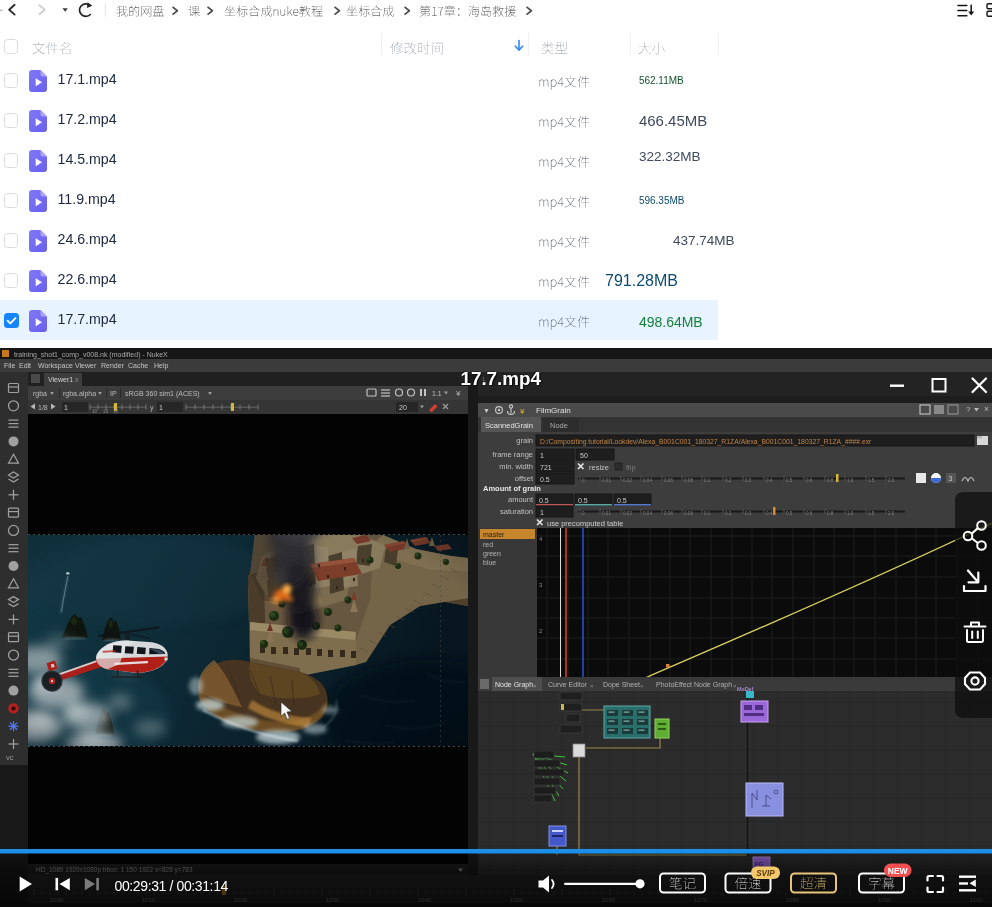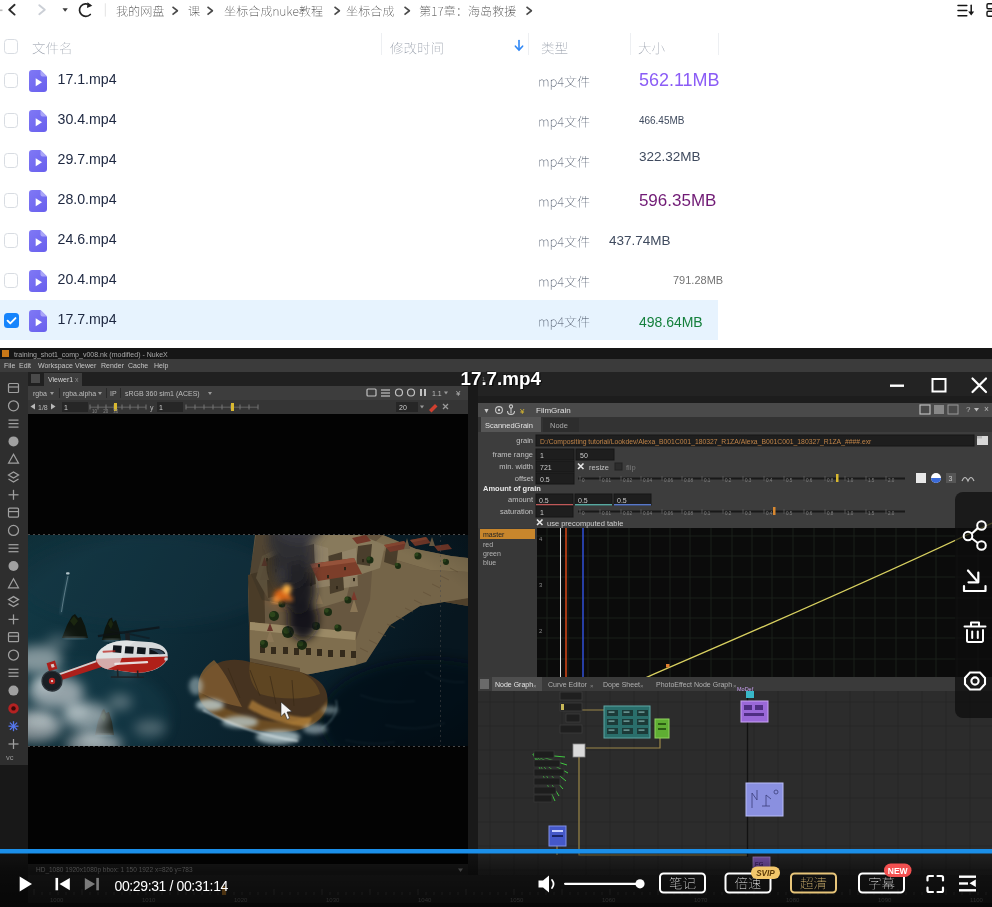--- a/index.html
+++ b/index.html
@@ -101,116 +101,116 @@
       <path d="M3,0 L11.5,0 L18,6.5 L18,19 a3,3 0 0 1 -3,3 L3,22 a3,3 0 0 1 -3,-3 L0,3 a3,3 0 0 1 3,-3 Z" fill="url(#pg0)"></path>
       <path d="M11.5,0 L18,6.5 L13.5,6.5 a2,2 0 0 1 -2,-2 Z" fill="#aaa5f8"></path>
       <path d="M6.7,8.2 L13,12.2 L6.7,16.2 Z" fill="#fff"></path>
     </svg>
     <div class="abs" style="left:57.5px;top:71.2px;font-size:14.2px;color:#1d2740;line-height:16px">17.1.mp4</div>
     <div class="abs" style="left:537.7px;top:73px">
       <svg style="display:block" width="52" height="17" viewBox="0 -13.52 52 16.90">
         <path fill="#3f4a5e" d="M1.4 0V-6.9H1.8L1.8 -5.8H1.9Q2.3 -6.3 2.9 -6.7Q3.5 -7 4 -7Q4.9 -7 5.3 -6.6Q5.7 -6.2 5.9 -5.6Q6.5 -6.3 7.1 -6.6Q7.7 -7 8.3 -7Q9.3 -7 9.8 -6.4Q10.3 -5.7 10.3 -4.4V0H9.8V-4.3Q9.8 -5.5 9.4 -6Q9 -6.6 8.2 -6.6Q7.7 -6.6 7.2 -6.3Q6.7 -5.9 6.1 -5.2V0H5.6V-4.3Q5.6 -5.5 5.2 -6Q4.8 -6.6 4 -6.6Q3.5 -6.6 3 -6.3Q2.4 -5.9 1.8 -5.2V0Z M12.9 3.2V-6.9H13.3L13.4 -6H13.4Q13.9 -6.4 14.5 -6.7Q15.1 -7 15.8 -7Q16.7 -7 17.3 -6.6Q17.9 -6.1 18.2 -5.4Q18.5 -4.6 18.5 -3.5Q18.5 -2.4 18.1 -1.5Q17.7 -0.7 17 -0.3Q16.3 0.2 15.5 0.2Q15 0.2 14.5 -0.1Q13.9 -0.3 13.4 -0.7V0.6V3.2ZM15.5 -0.3Q16.2 -0.3 16.8 -0.7Q17.4 -1.1 17.7 -1.8Q18 -2.6 18 -3.5Q18 -4.4 17.8 -5.1Q17.6 -5.8 17.1 -6.2Q16.6 -6.6 15.7 -6.6Q15.2 -6.6 14.6 -6.3Q14 -6 13.4 -5.4V-1.2Q14 -0.7 14.6 -0.5Q15.1 -0.3 15.5 -0.3Z M23.8 0V-7.1Q23.8 -7.4 23.8 -7.8Q23.8 -8.2 23.8 -8.5H23.8Q23.6 -8.2 23.4 -7.9Q23.2 -7.6 23 -7.3L20.1 -3.2H25.6V-2.8H19.5V-3L23.9 -9.4H24.2V0Z M35.9 -8.2 36.3 -8.1Q35.4 -5.8 34.1 -4Q32.9 -2.3 31.1 -1.1Q29.3 0.1 26.9 0.9Q26.9 0.8 26.9 0.8Q26.8 0.7 26.8 0.6Q26.7 0.5 26.7 0.5Q29 -0.3 30.8 -1.4Q32.6 -2.6 33.8 -4.3Q35.1 -6 35.9 -8.2ZM29.1 -8.2Q29.9 -6.1 31.3 -4.4Q32.6 -2.6 34.4 -1.4Q36.2 -0.1 38.5 0.5Q38.4 0.5 38.4 0.6Q38.3 0.7 38.3 0.7Q38.2 0.8 38.2 0.8Q35.9 0.2 34.1 -1.1Q32.3 -2.3 30.9 -4.1Q29.6 -5.9 28.8 -8.1ZM26.8 -8.4H38.4V-8H26.8ZM31.7 -10.7 32.1 -10.8Q32.4 -10.4 32.7 -9.8Q33.1 -9.2 33.2 -8.8L32.9 -8.7Q32.7 -9.1 32.4 -9.7Q32 -10.2 31.7 -10.7Z M47.1 -10.6H47.5V0.9H47.1ZM44.9 -10.2 45.2 -10.1Q45.1 -9.2 44.8 -8.3Q44.6 -7.4 44.3 -6.7Q43.9 -5.9 43.5 -5.3Q43.5 -5.4 43.4 -5.4Q43.4 -5.5 43.3 -5.5Q43.3 -5.5 43.2 -5.6Q43.6 -6.1 43.9 -6.9Q44.3 -7.6 44.5 -8.5Q44.7 -9.3 44.9 -10.2ZM44.6 -8H50.8V-7.6H44.5ZM43.2 -4.1H51.3V-3.7H43.2ZM42.9 -10.8 43.3 -10.6Q42.8 -9.6 42.3 -8.5Q41.8 -7.5 41.2 -6.6Q40.6 -5.7 39.9 -5Q39.9 -5 39.9 -5.1Q39.8 -5.1 39.8 -5.2Q39.7 -5.2 39.6 -5.3Q40.3 -5.9 40.9 -6.8Q41.5 -7.7 42 -8.7Q42.5 -9.7 42.9 -10.8ZM41.5 -7.6 41.9 -8 41.9 -8V0.9H41.5Z"></path>
       </svg>
     </div>
-    <div class="abs" style="left:638.9px;top:73px;font-size:18px;color:#8b5cf6;line-height:15px">562.11MB</div>
+    <div class="abs" style="left:638.9px;top:73px;font-size:10px;color:#14532d;line-height:15px">562.11MB</div>
     <div class="abs ck" style="left:3.5px;top:113px"></div>
     <svg class="abs" style="left:29px;top:110px" width="18" height="22" viewBox="0 0 18 22">
       <defs>
         <linearGradient id="pg1" x1="0" y1="0" x2="0.8" y2="1">
           <stop offset="0" stop-color="#8079f5"></stop>
           <stop offset="1" stop-color="#6a61ee"></stop>
         </linearGradient>
       </defs>
       <path d="M3,0 L11.5,0 L18,6.5 L18,19 a3,3 0 0 1 -3,3 L3,22 a3,3 0 0 1 -3,-3 L0,3 a3,3 0 0 1 3,-3 Z" fill="url(#pg1)"></path>
       <path d="M11.5,0 L18,6.5 L13.5,6.5 a2,2 0 0 1 -2,-2 Z" fill="#aaa5f8"></path>
       <path d="M6.7,8.2 L13,12.2 L6.7,16.2 Z" fill="#fff"></path>
     </svg>
-    <div class="abs" style="left:57.5px;top:111.2px;font-size:14.2px;color:#1d2740;line-height:16px">30.4.mp4</div>
+    <div class="abs" style="left:57.5px;top:111.2px;font-size:14.2px;color:#1d2740;line-height:16px">17.2.mp4</div>
     <div class="abs" style="left:537.7px;top:113px">
       <svg style="display:block" width="52" height="17" viewBox="0 -13.52 52 16.90">
         <path fill="#3f4a5e" d="M1.4 0V-6.9H1.8L1.8 -5.8H1.9Q2.3 -6.3 2.9 -6.7Q3.5 -7 4 -7Q4.9 -7 5.3 -6.6Q5.7 -6.2 5.9 -5.6Q6.5 -6.3 7.1 -6.6Q7.7 -7 8.3 -7Q9.3 -7 9.8 -6.4Q10.3 -5.7 10.3 -4.4V0H9.8V-4.3Q9.8 -5.5 9.4 -6Q9 -6.6 8.2 -6.6Q7.7 -6.6 7.2 -6.3Q6.7 -5.9 6.1 -5.2V0H5.6V-4.3Q5.6 -5.5 5.2 -6Q4.8 -6.6 4 -6.6Q3.5 -6.6 3 -6.3Q2.4 -5.9 1.8 -5.2V0Z M12.9 3.2V-6.9H13.3L13.4 -6H13.4Q13.9 -6.4 14.5 -6.7Q15.1 -7 15.8 -7Q16.7 -7 17.3 -6.6Q17.9 -6.1 18.2 -5.4Q18.5 -4.6 18.5 -3.5Q18.5 -2.4 18.1 -1.5Q17.7 -0.7 17 -0.3Q16.3 0.2 15.5 0.2Q15 0.2 14.5 -0.1Q13.9 -0.3 13.4 -0.7V0.6V3.2ZM15.5 -0.3Q16.2 -0.3 16.8 -0.7Q17.4 -1.1 17.7 -1.8Q18 -2.6 18 -3.5Q18 -4.4 17.8 -5.1Q17.6 -5.8 17.1 -6.2Q16.6 -6.6 15.7 -6.6Q15.2 -6.6 14.6 -6.3Q14 -6 13.4 -5.4V-1.2Q14 -0.7 14.6 -0.5Q15.1 -0.3 15.5 -0.3Z M23.8 0V-7.1Q23.8 -7.4 23.8 -7.8Q23.8 -8.2 23.8 -8.5H23.8Q23.6 -8.2 23.4 -7.9Q23.2 -7.6 23 -7.3L20.1 -3.2H25.6V-2.8H19.5V-3L23.9 -9.4H24.2V0Z M35.9 -8.2 36.3 -8.1Q35.4 -5.8 34.1 -4Q32.9 -2.3 31.1 -1.1Q29.3 0.1 26.9 0.9Q26.9 0.8 26.9 0.8Q26.8 0.7 26.8 0.6Q26.7 0.5 26.7 0.5Q29 -0.3 30.8 -1.4Q32.6 -2.6 33.8 -4.3Q35.1 -6 35.9 -8.2ZM29.1 -8.2Q29.9 -6.1 31.3 -4.4Q32.6 -2.6 34.4 -1.4Q36.2 -0.1 38.5 0.5Q38.4 0.5 38.4 0.6Q38.3 0.7 38.3 0.7Q38.2 0.8 38.2 0.8Q35.9 0.2 34.1 -1.1Q32.3 -2.3 30.9 -4.1Q29.6 -5.9 28.8 -8.1ZM26.8 -8.4H38.4V-8H26.8ZM31.7 -10.7 32.1 -10.8Q32.4 -10.4 32.7 -9.8Q33.1 -9.2 33.2 -8.8L32.9 -8.7Q32.7 -9.1 32.4 -9.7Q32 -10.2 31.7 -10.7Z M47.1 -10.6H47.5V0.9H47.1ZM44.9 -10.2 45.2 -10.1Q45.1 -9.2 44.8 -8.3Q44.6 -7.4 44.3 -6.7Q43.9 -5.9 43.5 -5.3Q43.5 -5.4 43.4 -5.4Q43.4 -5.5 43.3 -5.5Q43.3 -5.5 43.2 -5.6Q43.6 -6.1 43.9 -6.9Q44.3 -7.6 44.5 -8.5Q44.7 -9.3 44.9 -10.2ZM44.6 -8H50.8V-7.6H44.5ZM43.2 -4.1H51.3V-3.7H43.2ZM42.9 -10.8 43.3 -10.6Q42.8 -9.6 42.3 -8.5Q41.8 -7.5 41.2 -6.6Q40.6 -5.7 39.9 -5Q39.9 -5 39.9 -5.1Q39.8 -5.1 39.8 -5.2Q39.7 -5.2 39.6 -5.3Q40.3 -5.9 40.9 -6.8Q41.5 -7.7 42 -8.7Q42.5 -9.7 42.9 -10.8ZM41.5 -7.6 41.9 -8 41.9 -8V0.9H41.5Z"></path>
       </svg>
     </div>
-    <div class="abs" style="left:638.9px;top:113px;font-size:10px;color:#3f4a5e;line-height:15px">466.45MB</div>
+    <div class="abs" style="left:638.9px;top:113px;font-size:15px;color:#3f4a5e;line-height:15px">466.45MB</div>
     <div class="abs ck" style="left:3.5px;top:153px"></div>
     <svg class="abs" style="left:29px;top:150px" width="18" height="22" viewBox="0 0 18 22">
       <defs>
         <linearGradient id="pg2" x1="0" y1="0" x2="0.8" y2="1">
           <stop offset="0" stop-color="#8079f5"></stop>
           <stop offset="1" stop-color="#6a61ee"></stop>
         </linearGradient>
       </defs>
       <path d="M3,0 L11.5,0 L18,6.5 L18,19 a3,3 0 0 1 -3,3 L3,22 a3,3 0 0 1 -3,-3 L0,3 a3,3 0 0 1 3,-3 Z" fill="url(#pg2)"></path>
       <path d="M11.5,0 L18,6.5 L13.5,6.5 a2,2 0 0 1 -2,-2 Z" fill="#aaa5f8"></path>
       <path d="M6.7,8.2 L13,12.2 L6.7,16.2 Z" fill="#fff"></path>
     </svg>
-    <div class="abs" style="left:57.5px;top:151.2px;font-size:14.2px;color:#1d2740;line-height:16px">29.7.mp4</div>
+    <div class="abs" style="left:57.5px;top:151.2px;font-size:14.2px;color:#1d2740;line-height:16px">14.5.mp4</div>
     <div class="abs" style="left:537.7px;top:153px">
       <svg style="display:block" width="52" height="17" viewBox="0 -13.52 52 16.90">
         <path fill="#3f4a5e" d="M1.4 0V-6.9H1.8L1.8 -5.8H1.9Q2.3 -6.3 2.9 -6.7Q3.5 -7 4 -7Q4.9 -7 5.3 -6.6Q5.7 -6.2 5.9 -5.6Q6.5 -6.3 7.1 -6.6Q7.7 -7 8.3 -7Q9.3 -7 9.8 -6.4Q10.3 -5.7 10.3 -4.4V0H9.8V-4.3Q9.8 -5.5 9.4 -6Q9 -6.6 8.2 -6.6Q7.7 -6.6 7.2 -6.3Q6.7 -5.9 6.1 -5.2V0H5.6V-4.3Q5.6 -5.5 5.2 -6Q4.8 -6.6 4 -6.6Q3.5 -6.6 3 -6.3Q2.4 -5.9 1.8 -5.2V0Z M12.9 3.2V-6.9H13.3L13.4 -6H13.4Q13.9 -6.4 14.5 -6.7Q15.1 -7 15.8 -7Q16.7 -7 17.3 -6.6Q17.9 -6.1 18.2 -5.4Q18.5 -4.6 18.5 -3.5Q18.5 -2.4 18.1 -1.5Q17.7 -0.7 17 -0.3Q16.3 0.2 15.5 0.2Q15 0.2 14.5 -0.1Q13.9 -0.3 13.4 -0.7V0.6V3.2ZM15.5 -0.3Q16.2 -0.3 16.8 -0.7Q17.4 -1.1 17.7 -1.8Q18 -2.6 18 -3.5Q18 -4.4 17.8 -5.1Q17.6 -5.8 17.1 -6.2Q16.6 -6.6 15.7 -6.6Q15.2 -6.6 14.6 -6.3Q14 -6 13.4 -5.4V-1.2Q14 -0.7 14.6 -0.5Q15.1 -0.3 15.5 -0.3Z M23.8 0V-7.1Q23.8 -7.4 23.8 -7.8Q23.8 -8.2 23.8 -8.5H23.8Q23.6 -8.2 23.4 -7.9Q23.2 -7.6 23 -7.3L20.1 -3.2H25.6V-2.8H19.5V-3L23.9 -9.4H24.2V0Z M35.9 -8.2 36.3 -8.1Q35.4 -5.8 34.1 -4Q32.9 -2.3 31.1 -1.1Q29.3 0.1 26.9 0.9Q26.9 0.8 26.9 0.8Q26.8 0.7 26.8 0.6Q26.7 0.5 26.7 0.5Q29 -0.3 30.8 -1.4Q32.6 -2.6 33.8 -4.3Q35.1 -6 35.9 -8.2ZM29.1 -8.2Q29.9 -6.1 31.3 -4.4Q32.6 -2.6 34.4 -1.4Q36.2 -0.1 38.5 0.5Q38.4 0.5 38.4 0.6Q38.3 0.7 38.3 0.7Q38.2 0.8 38.2 0.8Q35.9 0.2 34.1 -1.1Q32.3 -2.3 30.9 -4.1Q29.6 -5.9 28.8 -8.1ZM26.8 -8.4H38.4V-8H26.8ZM31.7 -10.7 32.1 -10.8Q32.4 -10.4 32.7 -9.8Q33.1 -9.2 33.2 -8.8L32.9 -8.7Q32.7 -9.1 32.4 -9.7Q32 -10.2 31.7 -10.7Z M47.1 -10.6H47.5V0.9H47.1ZM44.9 -10.2 45.2 -10.1Q45.1 -9.2 44.8 -8.3Q44.6 -7.4 44.3 -6.7Q43.9 -5.9 43.5 -5.3Q43.5 -5.4 43.4 -5.4Q43.4 -5.5 43.3 -5.5Q43.3 -5.5 43.2 -5.6Q43.6 -6.1 43.9 -6.9Q44.3 -7.6 44.5 -8.5Q44.7 -9.3 44.9 -10.2ZM44.6 -8H50.8V-7.6H44.5ZM43.2 -4.1H51.3V-3.7H43.2ZM42.9 -10.8 43.3 -10.6Q42.8 -9.6 42.3 -8.5Q41.8 -7.5 41.2 -6.6Q40.6 -5.7 39.9 -5Q39.9 -5 39.9 -5.1Q39.8 -5.1 39.8 -5.2Q39.7 -5.2 39.6 -5.3Q40.3 -5.9 40.9 -6.8Q41.5 -7.7 42 -8.7Q42.5 -9.7 42.9 -10.8ZM41.5 -7.6 41.9 -8 41.9 -8V0.9H41.5Z"></path>
       </svg>
     </div>
     <div class="abs" style="left:638.9px;top:149px;font-size:13.5px;color:#3f4a5e;line-height:15px">322.32MB</div>
     <div class="abs ck" style="left:3.5px;top:193px"></div>
     <svg class="abs" style="left:29px;top:190px" width="18" height="22" viewBox="0 0 18 22">
       <defs>
         <linearGradient id="pg3" x1="0" y1="0" x2="0.8" y2="1">
           <stop offset="0" stop-color="#8079f5"></stop>
           <stop offset="1" stop-color="#6a61ee"></stop>
         </linearGradient>
       </defs>
       <path d="M3,0 L11.5,0 L18,6.5 L18,19 a3,3 0 0 1 -3,3 L3,22 a3,3 0 0 1 -3,-3 L0,3 a3,3 0 0 1 3,-3 Z" fill="url(#pg3)"></path>
       <path d="M11.5,0 L18,6.5 L13.5,6.5 a2,2 0 0 1 -2,-2 Z" fill="#aaa5f8"></path>
       <path d="M6.7,8.2 L13,12.2 L6.7,16.2 Z" fill="#fff"></path>
     </svg>
-    <div class="abs" style="left:57.5px;top:191.2px;font-size:14.2px;color:#1d2740;line-height:16px">28.0.mp4</div>
+    <div class="abs" style="left:57.5px;top:191.2px;font-size:14.2px;color:#1d2740;line-height:16px">11.9.mp4</div>
     <div class="abs" style="left:537.7px;top:193px">
       <svg style="display:block" width="52" height="17" viewBox="0 -13.52 52 16.90">
         <path fill="#3f4a5e" d="M1.4 0V-6.9H1.8L1.8 -5.8H1.9Q2.3 -6.3 2.9 -6.7Q3.5 -7 4 -7Q4.9 -7 5.3 -6.6Q5.7 -6.2 5.9 -5.6Q6.5 -6.3 7.1 -6.6Q7.7 -7 8.3 -7Q9.3 -7 9.8 -6.4Q10.3 -5.7 10.3 -4.4V0H9.8V-4.3Q9.8 -5.5 9.4 -6Q9 -6.6 8.2 -6.6Q7.7 -6.6 7.2 -6.3Q6.7 -5.9 6.1 -5.2V0H5.6V-4.3Q5.6 -5.5 5.2 -6Q4.8 -6.6 4 -6.6Q3.5 -6.6 3 -6.3Q2.4 -5.9 1.8 -5.2V0Z M12.9 3.2V-6.9H13.3L13.4 -6H13.4Q13.9 -6.4 14.5 -6.7Q15.1 -7 15.8 -7Q16.7 -7 17.3 -6.6Q17.9 -6.1 18.2 -5.4Q18.5 -4.6 18.5 -3.5Q18.5 -2.4 18.1 -1.5Q17.7 -0.7 17 -0.3Q16.3 0.2 15.5 0.2Q15 0.2 14.5 -0.1Q13.9 -0.3 13.4 -0.7V0.6V3.2ZM15.5 -0.3Q16.2 -0.3 16.8 -0.7Q17.4 -1.1 17.7 -1.8Q18 -2.6 18 -3.5Q18 -4.4 17.8 -5.1Q17.6 -5.8 17.1 -6.2Q16.6 -6.6 15.7 -6.6Q15.2 -6.6 14.6 -6.3Q14 -6 13.4 -5.4V-1.2Q14 -0.7 14.6 -0.5Q15.1 -0.3 15.5 -0.3Z M23.8 0V-7.1Q23.8 -7.4 23.8 -7.8Q23.8 -8.2 23.8 -8.5H23.8Q23.6 -8.2 23.4 -7.9Q23.2 -7.6 23 -7.3L20.1 -3.2H25.6V-2.8H19.5V-3L23.9 -9.4H24.2V0Z M35.9 -8.2 36.3 -8.1Q35.4 -5.8 34.1 -4Q32.9 -2.3 31.1 -1.1Q29.3 0.1 26.9 0.9Q26.9 0.8 26.9 0.8Q26.8 0.7 26.8 0.6Q26.7 0.5 26.7 0.5Q29 -0.3 30.8 -1.4Q32.6 -2.6 33.8 -4.3Q35.1 -6 35.9 -8.2ZM29.1 -8.2Q29.9 -6.1 31.3 -4.4Q32.6 -2.6 34.4 -1.4Q36.2 -0.1 38.5 0.5Q38.4 0.5 38.4 0.6Q38.3 0.7 38.3 0.7Q38.2 0.8 38.2 0.8Q35.9 0.2 34.1 -1.1Q32.3 -2.3 30.9 -4.1Q29.6 -5.9 28.8 -8.1ZM26.8 -8.4H38.4V-8H26.8ZM31.7 -10.7 32.1 -10.8Q32.4 -10.4 32.7 -9.8Q33.1 -9.2 33.2 -8.8L32.9 -8.7Q32.7 -9.1 32.4 -9.7Q32 -10.2 31.7 -10.7Z M47.1 -10.6H47.5V0.9H47.1ZM44.9 -10.2 45.2 -10.1Q45.1 -9.2 44.8 -8.3Q44.6 -7.4 44.3 -6.7Q43.9 -5.9 43.5 -5.3Q43.5 -5.4 43.4 -5.4Q43.4 -5.5 43.3 -5.5Q43.3 -5.5 43.2 -5.6Q43.6 -6.1 43.9 -6.9Q44.3 -7.6 44.5 -8.5Q44.7 -9.3 44.9 -10.2ZM44.6 -8H50.8V-7.6H44.5ZM43.2 -4.1H51.3V-3.7H43.2ZM42.9 -10.8 43.3 -10.6Q42.8 -9.6 42.3 -8.5Q41.8 -7.5 41.2 -6.6Q40.6 -5.7 39.9 -5Q39.9 -5 39.9 -5.1Q39.8 -5.1 39.8 -5.2Q39.7 -5.2 39.6 -5.3Q40.3 -5.9 40.9 -6.8Q41.5 -7.7 42 -8.7Q42.5 -9.7 42.9 -10.8ZM41.5 -7.6 41.9 -8 41.9 -8V0.9H41.5Z"></path>
       </svg>
     </div>
-    <div class="abs" style="left:638.9px;top:193px;font-size:17px;color:#701a75;line-height:15px">596.35MB</div>
+    <div class="abs" style="left:638.9px;top:193px;font-size:10px;color:#0c4a6e;line-height:15px">596.35MB</div>
     <div class="abs ck" style="left:3.5px;top:233px"></div>
     <svg class="abs" style="left:29px;top:230px" width="18" height="22" viewBox="0 0 18 22">
       <defs>
         <linearGradient id="pg4" x1="0" y1="0" x2="0.8" y2="1">
           <stop offset="0" stop-color="#8079f5"></stop>
           <stop offset="1" stop-color="#6a61ee"></stop>
         </linearGradient>
       </defs>
       <path d="M3,0 L11.5,0 L18,6.5 L18,19 a3,3 0 0 1 -3,3 L3,22 a3,3 0 0 1 -3,-3 L0,3 a3,3 0 0 1 3,-3 Z" fill="url(#pg4)"></path>
       <path d="M11.5,0 L18,6.5 L13.5,6.5 a2,2 0 0 1 -2,-2 Z" fill="#aaa5f8"></path>
       <path d="M6.7,8.2 L13,12.2 L6.7,16.2 Z" fill="#fff"></path>
     </svg>
     <div class="abs" style="left:57.5px;top:231.2px;font-size:14.2px;color:#1d2740;line-height:16px">24.6.mp4</div>
     <div class="abs" style="left:537.7px;top:233px">
       <svg style="display:block" width="52" height="17" viewBox="0 -13.52 52 16.90">
         <path fill="#3f4a5e" d="M1.4 0V-6.9H1.8L1.8 -5.8H1.9Q2.3 -6.3 2.9 -6.7Q3.5 -7 4 -7Q4.9 -7 5.3 -6.6Q5.7 -6.2 5.9 -5.6Q6.5 -6.3 7.1 -6.6Q7.7 -7 8.3 -7Q9.3 -7 9.8 -6.4Q10.3 -5.7 10.3 -4.4V0H9.8V-4.3Q9.8 -5.5 9.4 -6Q9 -6.6 8.2 -6.6Q7.7 -6.6 7.2 -6.3Q6.7 -5.9 6.1 -5.2V0H5.6V-4.3Q5.6 -5.5 5.2 -6Q4.8 -6.6 4 -6.6Q3.5 -6.6 3 -6.3Q2.4 -5.9 1.8 -5.2V0Z M12.9 3.2V-6.9H13.3L13.4 -6H13.4Q13.9 -6.4 14.5 -6.7Q15.1 -7 15.8 -7Q16.7 -7 17.3 -6.6Q17.9 -6.1 18.2 -5.4Q18.5 -4.6 18.5 -3.5Q18.5 -2.4 18.1 -1.5Q17.7 -0.7 17 -0.3Q16.3 0.2 15.5 0.2Q15 0.2 14.5 -0.1Q13.9 -0.3 13.4 -0.7V0.6V3.2ZM15.5 -0.3Q16.2 -0.3 16.8 -0.7Q17.4 -1.1 17.7 -1.8Q18 -2.6 18 -3.5Q18 -4.4 17.8 -5.1Q17.6 -5.8 17.1 -6.2Q16.6 -6.6 15.7 -6.6Q15.2 -6.6 14.6 -6.3Q14 -6 13.4 -5.4V-1.2Q14 -0.7 14.6 -0.5Q15.1 -0.3 15.5 -0.3Z M23.8 0V-7.1Q23.8 -7.4 23.8 -7.8Q23.8 -8.2 23.8 -8.5H23.8Q23.6 -8.2 23.4 -7.9Q23.2 -7.6 23 -7.3L20.1 -3.2H25.6V-2.8H19.5V-3L23.9 -9.4H24.2V0Z M35.9 -8.2 36.3 -8.1Q35.4 -5.8 34.1 -4Q32.9 -2.3 31.1 -1.1Q29.3 0.1 26.9 0.9Q26.9 0.8 26.9 0.8Q26.8 0.7 26.8 0.6Q26.7 0.5 26.7 0.5Q29 -0.3 30.8 -1.4Q32.6 -2.6 33.8 -4.3Q35.1 -6 35.9 -8.2ZM29.1 -8.2Q29.9 -6.1 31.3 -4.4Q32.6 -2.6 34.4 -1.4Q36.2 -0.1 38.5 0.5Q38.4 0.5 38.4 0.6Q38.3 0.7 38.3 0.7Q38.2 0.8 38.2 0.8Q35.9 0.2 34.1 -1.1Q32.3 -2.3 30.9 -4.1Q29.6 -5.9 28.8 -8.1ZM26.8 -8.4H38.4V-8H26.8ZM31.7 -10.7 32.1 -10.8Q32.4 -10.4 32.7 -9.8Q33.1 -9.2 33.2 -8.8L32.9 -8.7Q32.7 -9.1 32.4 -9.7Q32 -10.2 31.7 -10.7Z M47.1 -10.6H47.5V0.9H47.1ZM44.9 -10.2 45.2 -10.1Q45.1 -9.2 44.8 -8.3Q44.6 -7.4 44.3 -6.7Q43.9 -5.9 43.5 -5.3Q43.5 -5.4 43.4 -5.4Q43.4 -5.5 43.3 -5.5Q43.3 -5.5 43.2 -5.6Q43.6 -6.1 43.9 -6.9Q44.3 -7.6 44.5 -8.5Q44.7 -9.3 44.9 -10.2ZM44.6 -8H50.8V-7.6H44.5ZM43.2 -4.1H51.3V-3.7H43.2ZM42.9 -10.8 43.3 -10.6Q42.8 -9.6 42.3 -8.5Q41.8 -7.5 41.2 -6.6Q40.6 -5.7 39.9 -5Q39.9 -5 39.9 -5.1Q39.8 -5.1 39.8 -5.2Q39.7 -5.2 39.6 -5.3Q40.3 -5.9 40.9 -6.8Q41.5 -7.7 42 -8.7Q42.5 -9.7 42.9 -10.8ZM41.5 -7.6 41.9 -8 41.9 -8V0.9H41.5Z"></path>
       </svg>
     </div>
-    <div class="abs" style="left:609px;top:233px;font-size:13.5px;color:#3f4a5e;line-height:15px">437.74MB</div>
+    <div class="abs" style="left:673px;top:233px;font-size:13.5px;color:#3f4a5e;line-height:15px">437.74MB</div>
     <div class="abs ck" style="left:3.5px;top:273px"></div>
     <svg class="abs" style="left:29px;top:270px" width="18" height="22" viewBox="0 0 18 22">
       <defs>
         <linearGradient id="pg5" x1="0" y1="0" x2="0.8" y2="1">
           <stop offset="0" stop-color="#8079f5"></stop>
           <stop offset="1" stop-color="#6a61ee"></stop>
         </linearGradient>
       </defs>
       <path d="M3,0 L11.5,0 L18,6.5 L18,19 a3,3 0 0 1 -3,3 L3,22 a3,3 0 0 1 -3,-3 L0,3 a3,3 0 0 1 3,-3 Z" fill="url(#pg5)"></path>
       <path d="M11.5,0 L18,6.5 L13.5,6.5 a2,2 0 0 1 -2,-2 Z" fill="#aaa5f8"></path>
       <path d="M6.7,8.2 L13,12.2 L6.7,16.2 Z" fill="#fff"></path>
     </svg>
-    <div class="abs" style="left:57.5px;top:271.2px;font-size:14.2px;color:#1d2740;line-height:16px">20.4.mp4</div>
+    <div class="abs" style="left:57.5px;top:271.2px;font-size:14.2px;color:#1d2740;line-height:16px">22.6.mp4</div>
     <div class="abs" style="left:537.7px;top:273px">
       <svg style="display:block" width="52" height="17" viewBox="0 -13.52 52 16.90">
         <path fill="#3f4a5e" d="M1.4 0V-6.9H1.8L1.8 -5.8H1.9Q2.3 -6.3 2.9 -6.7Q3.5 -7 4 -7Q4.9 -7 5.3 -6.6Q5.7 -6.2 5.9 -5.6Q6.5 -6.3 7.1 -6.6Q7.7 -7 8.3 -7Q9.3 -7 9.8 -6.4Q10.3 -5.7 10.3 -4.4V0H9.8V-4.3Q9.8 -5.5 9.4 -6Q9 -6.6 8.2 -6.6Q7.7 -6.6 7.2 -6.3Q6.7 -5.9 6.1 -5.2V0H5.6V-4.3Q5.6 -5.5 5.2 -6Q4.8 -6.6 4 -6.6Q3.5 -6.6 3 -6.3Q2.4 -5.9 1.8 -5.2V0Z M12.9 3.2V-6.9H13.3L13.4 -6H13.4Q13.9 -6.4 14.5 -6.7Q15.1 -7 15.8 -7Q16.7 -7 17.3 -6.6Q17.9 -6.1 18.2 -5.4Q18.5 -4.6 18.5 -3.5Q18.5 -2.4 18.1 -1.5Q17.7 -0.7 17 -0.3Q16.3 0.2 15.5 0.2Q15 0.2 14.5 -0.1Q13.9 -0.3 13.4 -0.7V0.6V3.2ZM15.5 -0.3Q16.2 -0.3 16.8 -0.7Q17.4 -1.1 17.7 -1.8Q18 -2.6 18 -3.5Q18 -4.4 17.8 -5.1Q17.6 -5.8 17.1 -6.2Q16.6 -6.6 15.7 -6.6Q15.2 -6.6 14.6 -6.3Q14 -6 13.4 -5.4V-1.2Q14 -0.7 14.6 -0.5Q15.1 -0.3 15.5 -0.3Z M23.8 0V-7.1Q23.8 -7.4 23.8 -7.8Q23.8 -8.2 23.8 -8.5H23.8Q23.6 -8.2 23.4 -7.9Q23.2 -7.6 23 -7.3L20.1 -3.2H25.6V-2.8H19.5V-3L23.9 -9.4H24.2V0Z M35.9 -8.2 36.3 -8.1Q35.4 -5.8 34.1 -4Q32.9 -2.3 31.1 -1.1Q29.3 0.1 26.9 0.9Q26.9 0.8 26.9 0.8Q26.8 0.7 26.8 0.6Q26.7 0.5 26.7 0.5Q29 -0.3 30.8 -1.4Q32.6 -2.6 33.8 -4.3Q35.1 -6 35.9 -8.2ZM29.1 -8.2Q29.9 -6.1 31.3 -4.4Q32.6 -2.6 34.4 -1.4Q36.2 -0.1 38.5 0.5Q38.4 0.5 38.4 0.6Q38.3 0.7 38.3 0.7Q38.2 0.8 38.2 0.8Q35.9 0.2 34.1 -1.1Q32.3 -2.3 30.9 -4.1Q29.6 -5.9 28.8 -8.1ZM26.8 -8.4H38.4V-8H26.8ZM31.7 -10.7 32.1 -10.8Q32.4 -10.4 32.7 -9.8Q33.1 -9.2 33.2 -8.8L32.9 -8.7Q32.7 -9.1 32.4 -9.7Q32 -10.2 31.7 -10.7Z M47.1 -10.6H47.5V0.9H47.1ZM44.9 -10.2 45.2 -10.1Q45.1 -9.2 44.8 -8.3Q44.6 -7.4 44.3 -6.7Q43.9 -5.9 43.5 -5.3Q43.5 -5.4 43.4 -5.4Q43.4 -5.5 43.3 -5.5Q43.3 -5.5 43.2 -5.6Q43.6 -6.1 43.9 -6.9Q44.3 -7.6 44.5 -8.5Q44.7 -9.3 44.9 -10.2ZM44.6 -8H50.8V-7.6H44.5ZM43.2 -4.1H51.3V-3.7H43.2ZM42.9 -10.8 43.3 -10.6Q42.8 -9.6 42.3 -8.5Q41.8 -7.5 41.2 -6.6Q40.6 -5.7 39.9 -5Q39.9 -5 39.9 -5.1Q39.8 -5.1 39.8 -5.2Q39.7 -5.2 39.6 -5.3Q40.3 -5.9 40.9 -6.8Q41.5 -7.7 42 -8.7Q42.5 -9.7 42.9 -10.8ZM41.5 -7.6 41.9 -8 41.9 -8V0.9H41.5Z"></path>
       </svg>
     </div>
-    <div class="abs" style="left:673px;top:273px;font-size:11px;color:#737373;line-height:15px">791.28MB</div>
+    <div class="abs" style="left:605px;top:273px;font-size:16px;color:#0c4a6e;line-height:15px">791.28MB</div>
     <div class="abs" style="left:0;top:300px;width:718px;height:40px;background:#e7f3fe"></div>
     <svg class="abs" style="left:3.5px;top:313px" width="15" height="15" viewBox="0 0 15 15">
       <rect width="15" height="15" rx="3.5" fill="#1684fc"></rect>
       <path d="M3.6,7.7 L6.3,10.4 L11.5,5.1" stroke="#fff" stroke-width="1.9" fill="none" stroke-linecap="round" stroke-linejoin="round"></path>
     </svg>
     <svg class="abs" style="left:29px;top:310px" width="18" height="22" viewBox="0 0 18 22">
       <defs>
         <linearGradient id="pg6" x1="0" y1="0" x2="0.8" y2="1">
           <stop offset="0" stop-color="#8079f5"></stop>
           <stop offset="1" stop-color="#6a61ee"></stop>

